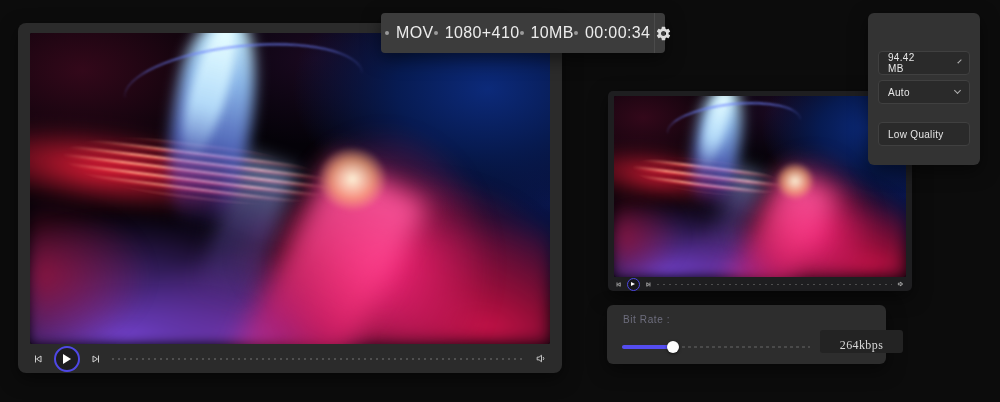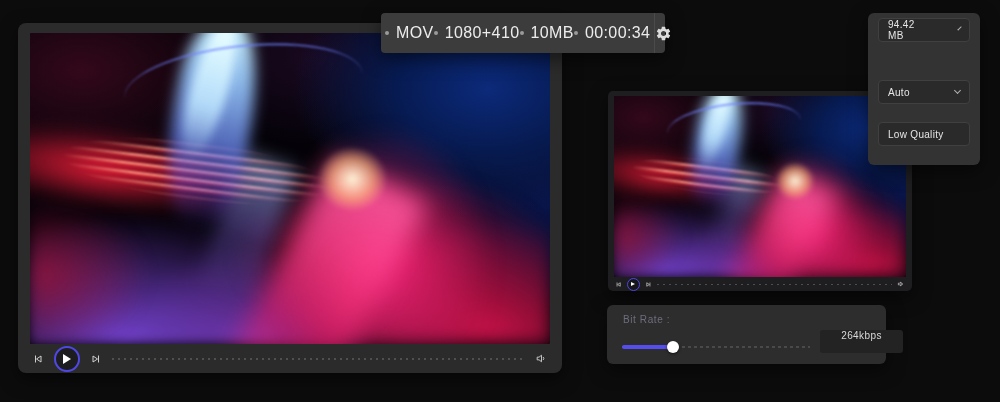--- a/index.html
+++ b/index.html
@@ -116,37 +116,37 @@
     border-left:1px solid #4b4b4b; cursor:pointer; }
   .gear-svg { width:17px; height:17px; fill:#dcdcdc; }
 
   
   .settings { position:absolute; left:868px; top:13px; width:112px; height:152px;
     background:#333333; border-radius:6px; z-index:3; }
   .field { position:absolute; left:10px; width:92px; height:24px; background:#2a2a2a;
     border:1px solid #404040; border-radius:4px; display:flex; align-items:center;
     justify-content:space-between; padding:0 9px; font-size:10px; color:#e6e6e6;
     letter-spacing:.3px; cursor:pointer; }
-  .field.f1 { top:5px;gap:44px; } .field.f2 { top:67px; } .field.f3 { top:109px; justify-content:flex-start; }
+  .field.f1 { top:38px;gap:44px; } .field.f2 { top:67px; } .field.f3 { top:109px; justify-content:flex-start; }
   .chev { width:5px; height:5px; border-right:1.5px solid #b0b0b0; border-bottom:1.5px solid #b0b0b0;
     transform:rotate(45deg); margin-top:-3px; }
 
   
   .bitrate { position:absolute; left:607px; top:305px; width:279px; height:59px;
     background:#2d2d2d; border-radius:6px; z-index:2; }
   .br-label { position:absolute; left:16px; top:9px; font-size:10px; letter-spacing:.6px; color:#6e6e7e; }
   .br-slider { position:absolute; left:15px; top:36px; width:188px; height:12px; cursor:pointer; }
   .br-rest { position:absolute; left:0; right:0; top:5px; height:2px;
     background:repeating-linear-gradient(90deg, #4a4a4a 0 3px, transparent 3px 6px); }
   .br-fill { position:absolute; left:0; top:4px; height:4px; background:#544df0; border-radius:2px; }
   .br-thumb { position:absolute; top:0; width:12px; height:12px; border-radius:50%; background:#ffffff;
     margin-left:-6px; box-shadow:0 1px 3px rgba(0,0,0,.6); }
   .br-value { position:absolute; left:213px; top:25px; width:83px; height:23px; background:#232323;
-    border-radius:3px; display:flex; align-items:flex-start; justify-content:center;
-    font-size:10px; letter-spacing:.4px; color:#d9d9d9; }
+    border-radius:3px; display:flex; align-items:flex-end; justify-content:center;
+    font-size:12px; letter-spacing:.4px; color:#d9d9d9;font-family:Liberation Serif, serif; }
 </style>
 </head>
 <body>
 
 <div class="player main shadow">
   <div class="video-art">
     <div class="la-bg"></div>
       <div class="la-purple"></div>
       <div class="la-crimson"></div>
     <div class="la-redglow"></div>

